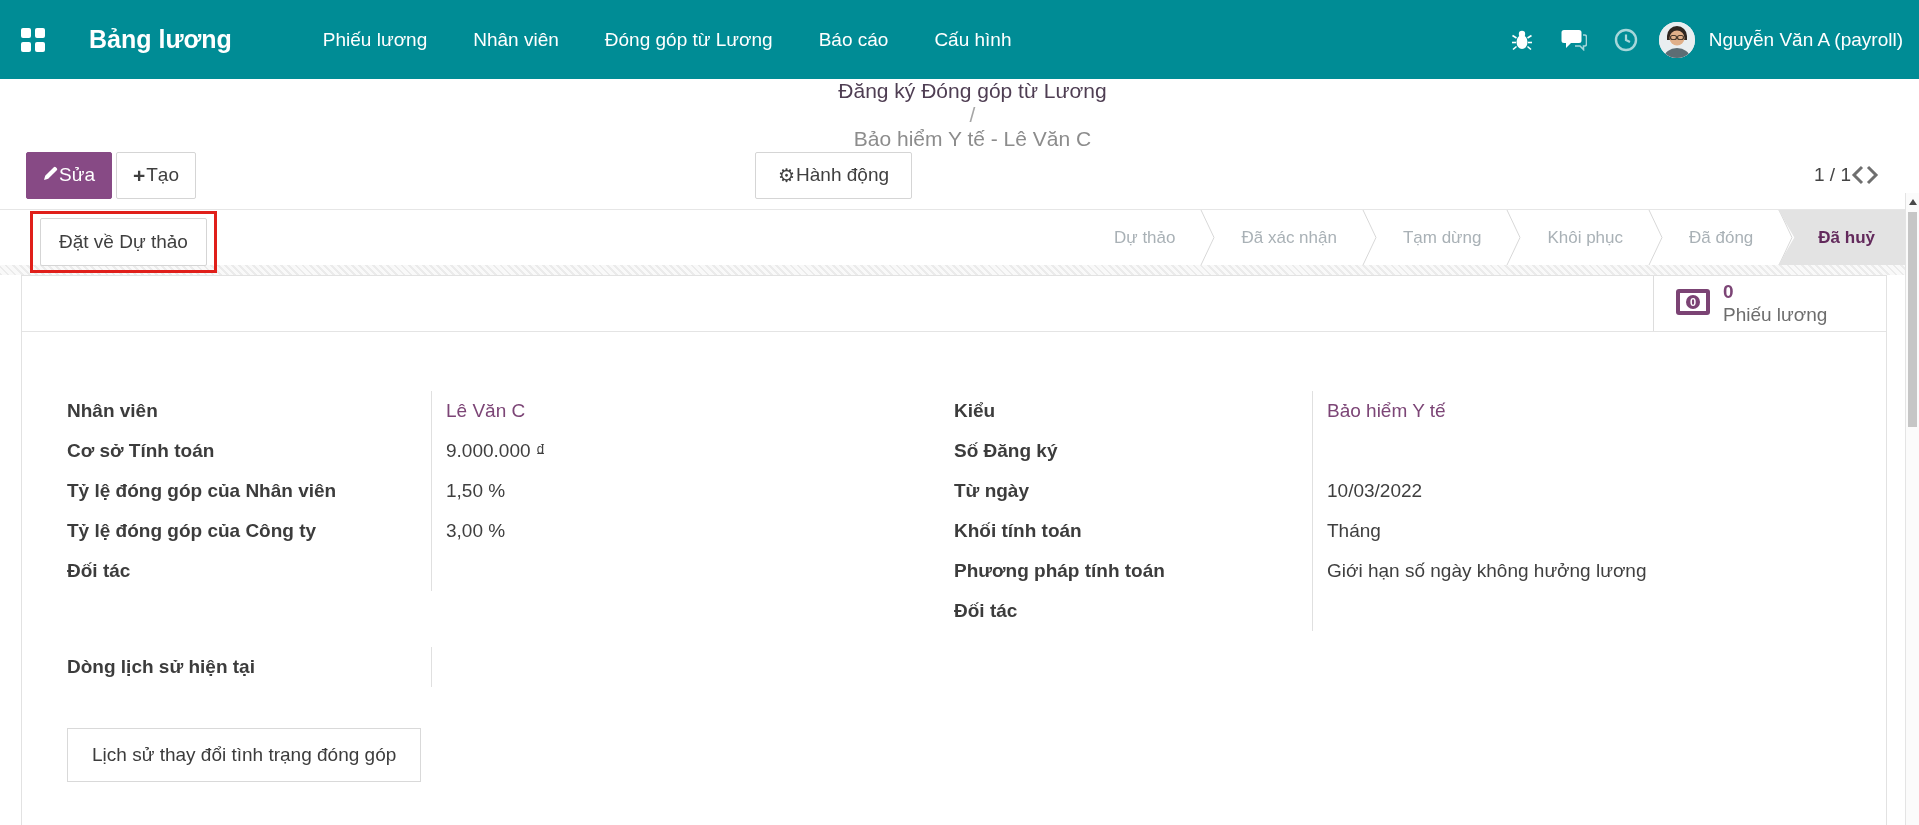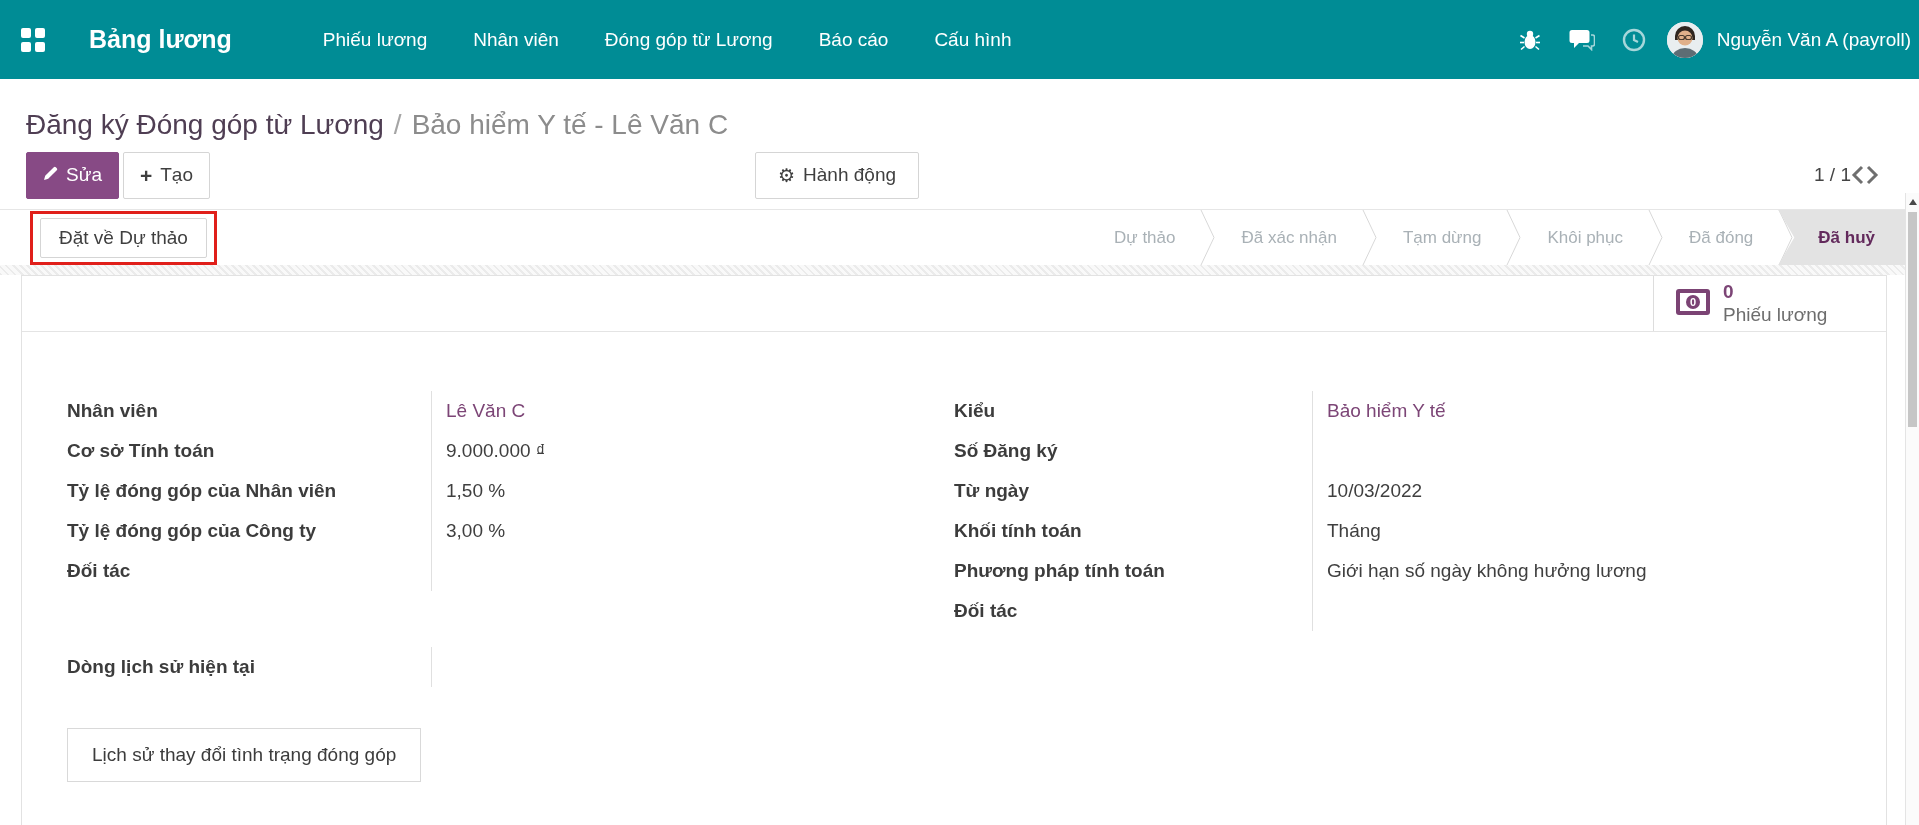--- a/index.html
+++ b/index.html
@@ -12,52 +12,52 @@
   .navbar{
     height:79px;background:#008c95;display:flex;align-items:center;
     color:#fff;padding:0 0 0 21px;box-sizing:border-box;
   }
   .apps-grid{width:24px;height:24px;display:grid;grid-template-columns:10px 10px;
     grid-template-rows:10px 10px;gap:4px;margin-right:44px;cursor:pointer;}
   .apps-grid span{background:#fff;border-radius:2px;display:block;}
   .brand{font-size:25px;font-weight:bold;margin-right:72px;white-space:nowrap;}
   .nav-menu{display:flex;align-items:center;gap:8px;font-size:19px;}
   .nav-item{padding:10px 19px;white-space:nowrap;cursor:pointer;}
-  .nav-right{margin-left:auto;display:flex;align-items:center;gap:14px;padding-right:8px;}
+  .nav-right{margin-left:auto;display:flex;align-items:center;gap:14px;padding-right:16px;}
   .nav-icon{width:38px;height:38px;display:flex;align-items:center;justify-content:center;cursor:pointer;}
   .avatar{width:36px;height:36px;border-radius:50%;overflow:hidden;background:#dfe7ea;flex:0 0 auto;}
   .user-name{font-size:19px;white-space:nowrap;}
   
-  .breadcrumb-row{height:62px;display:flex;align-items:flex-end;padding-left:26px;font-size:28px;}
+  .breadcrumb-row{height:62px;display:flex;align-items:center;padding-left:26px;font-size:21px;flex-direction:column;}
   .crumb-parent{color:#4f3e53;cursor:pointer;}
   .crumb-sep{color:#a5a5a5;margin:0 10px;}
   .crumb-current{color:#8c8c8c;}
   
   .toolbar{height:68px;position:relative;display:flex;align-items:center;padding-left:26px;}
-  .btn{font-size:19px;border-radius:2px;display:inline-flex;align-items:center;gap:8px;
+  .btn{font-size:19px;border-radius:2px;display:inline-flex;align-items:center;gap:1px;
     cursor:pointer;box-sizing:border-box;height:47px;padding:0 16px;background:#fff;
     border:1px solid #d5d5d5;color:#3f3f3f;white-space:nowrap;}
   .btn-primary{background:#874a85;border-color:#874a85;color:#fff;}
   .btn-create{margin-left:4px;}
   .plus-glyph{font-weight:bold;font-size:21px;line-height:1;}
   .btn-action{position:absolute;left:755px;height:47px;padding:0 22px;}
   .gear-glyph{font-size:19px;}
   .pager{position:absolute;right:40px;display:flex;align-items:center;}
   .pager-count{font-size:19px;color:#444;}
   .pager-arrow{cursor:pointer;display:flex;align-items:center;}
   
   .statusbar{
     height:55px;border-top:1px solid #e6e6e6;display:flex;align-items:stretch;
     position:relative;background:#fff;margin-right:14px;
   }
   .draft-annotation{
     position:absolute;left:30px;top:1px;border:3px solid #e01f1a;
     padding:4px 7px;display:flex;align-items:center;background:transparent;z-index:3;
   }
-  .btn-draft{height:40px;padding:0 18px;font-size:19px;}
+  .btn-draft{height:48px;padding:0 18px;font-size:19px;}
   .steps{margin-left:auto;display:flex;align-items:stretch;}
   .step{display:flex;align-items:center;padding:0 25px;font-size:17px;color:#a9b1b6;cursor:pointer;white-space:nowrap;}
   .step-sep{display:flex;align-items:stretch;}
   .step.active{
     background:#e3e3e3;color:#632a5c;font-weight:bold;
     padding:0 30px 0 40px;margin-left:-16px;
     clip-path:polygon(0 0,100% 0,100% 100%,0 100%,16px 50%);
   }
   
   .hatch{height:10px;background:repeating-linear-gradient(45deg,#ebebeb 0px,#ebebeb 2px,#f9f9f9 2px,#f9f9f9 5px);}

